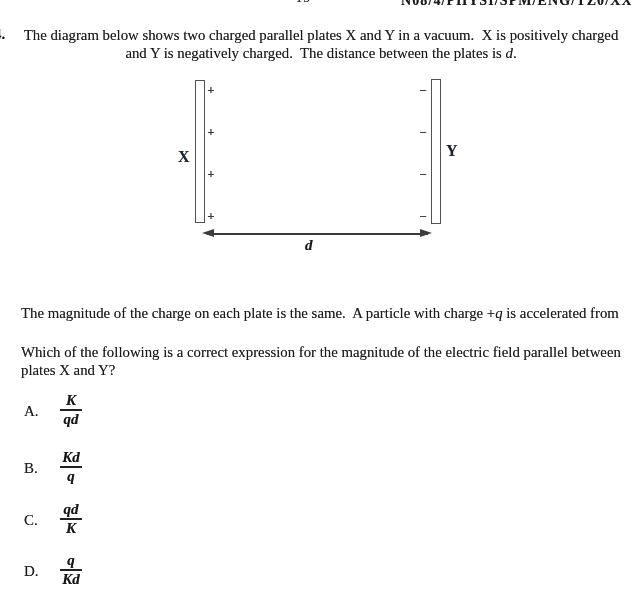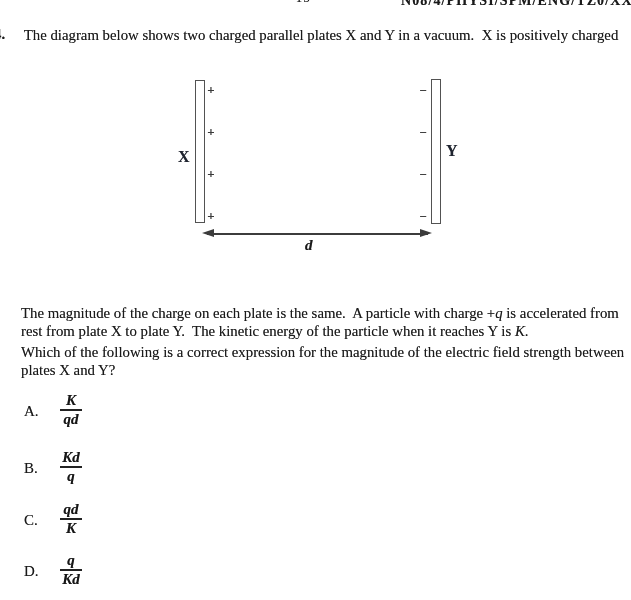--- a/index.html
+++ b/index.html
@@ -56,20 +56,21 @@
 
 <div class="page scan">
 
   <div class="hdr-num">– 15 –</div>
   <div class="hdr-code">N08/4/PHYSI/SPM/ENG/TZ0/XX</div>
 
   <div class="qnum">4.</div>
 
   <div class="para p1">
     <div class="tline">The diagram below shows two charged parallel plates X and Y in a vacuum.  X is positively charged</div>
+    <div class="tline">and Y is negatively charged.  The distance between the plates is <i>d</i>.</div>
   </div>
 
   <div>
     <div class="plate plate-x"></div>
     <div class="plate plate-y"></div>
     <span class="plabel plabel-x">X</span>
     <span class="plabel plabel-y">Y</span>
 
     <span class="sign plus0">+</span>
     <span class="sign plus1">+</span>
@@ -82,25 +83,24 @@
     <span class="sign minus3">−</span>
 
     <div class="arrow-line"></div>
     <div class="ah ah-left"></div>
     <div class="ah ah-right"></div>
     <span class="dlabel">d</span>
   </div>
 
   <div class="para p2">
     <div class="tline">The magnitude of the charge on each plate is the same.  A particle with charge +<i>q</i> is accelerated from</div>
-    <div class="tline">rest from plate X to plate Y.  The kinetic energy of the particle when it reaches Y is <i>K</i>.</div>
   </div>
 
   <div class="para p3">
-    <div class="tline">Which of the following is a correct expression for the magnitude of the electric field strength between</div>
+    <div class="tline">Which of the following is a correct expression for the magnitude of the electric field parallel between</div>
     <div class="tline">plates X and Y?</div>
   </div>
 
   <div class="opt-letter lA">A.</div>
   <div class="frac fA">
     <span class="num">K</span>
     <span class="bar"></span>
     <span class="den">qd</span>
   </div>
 

